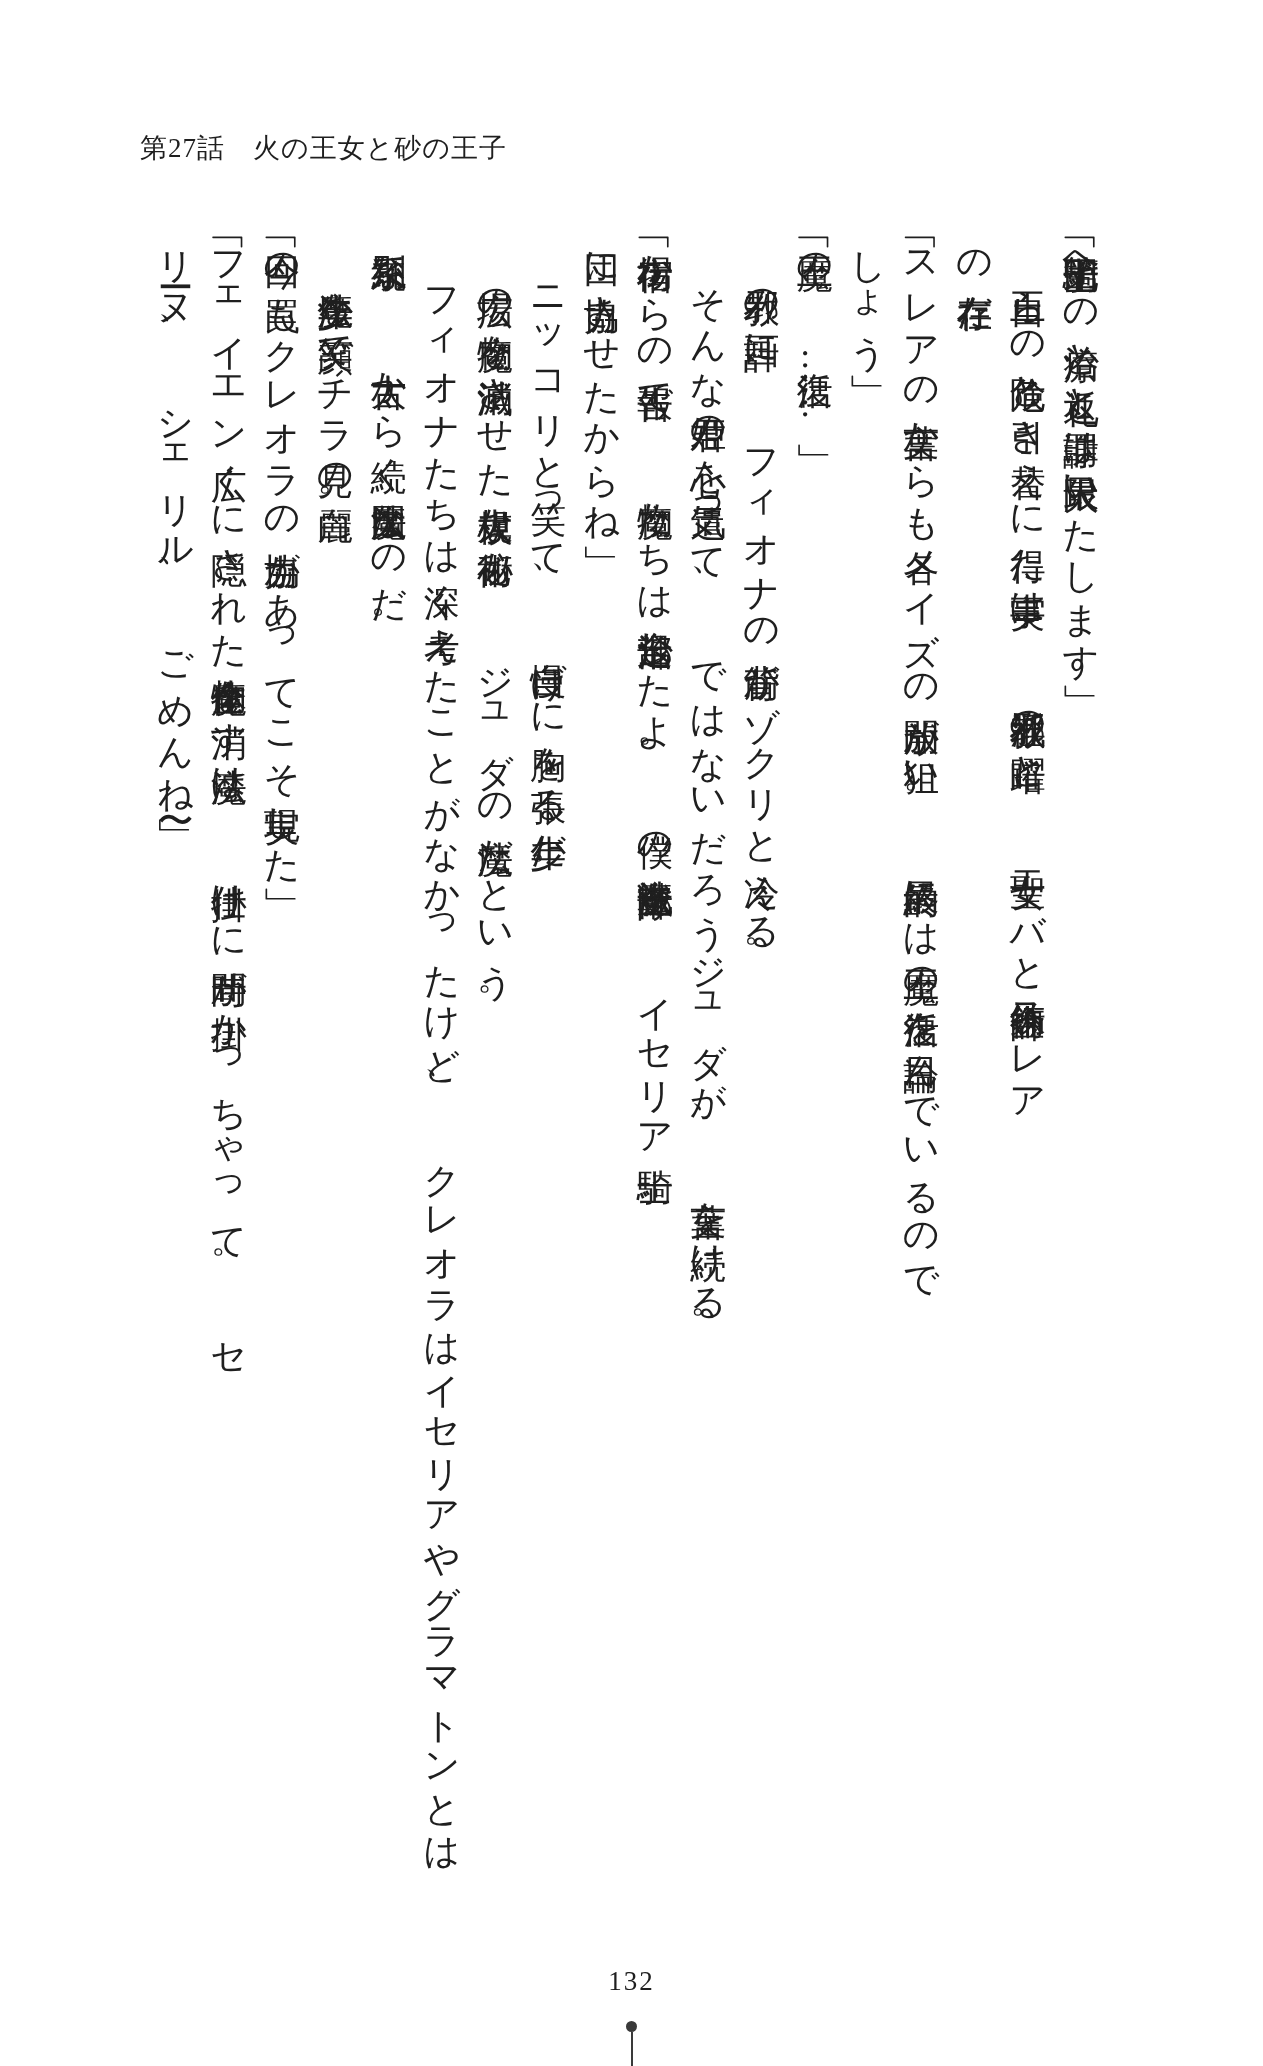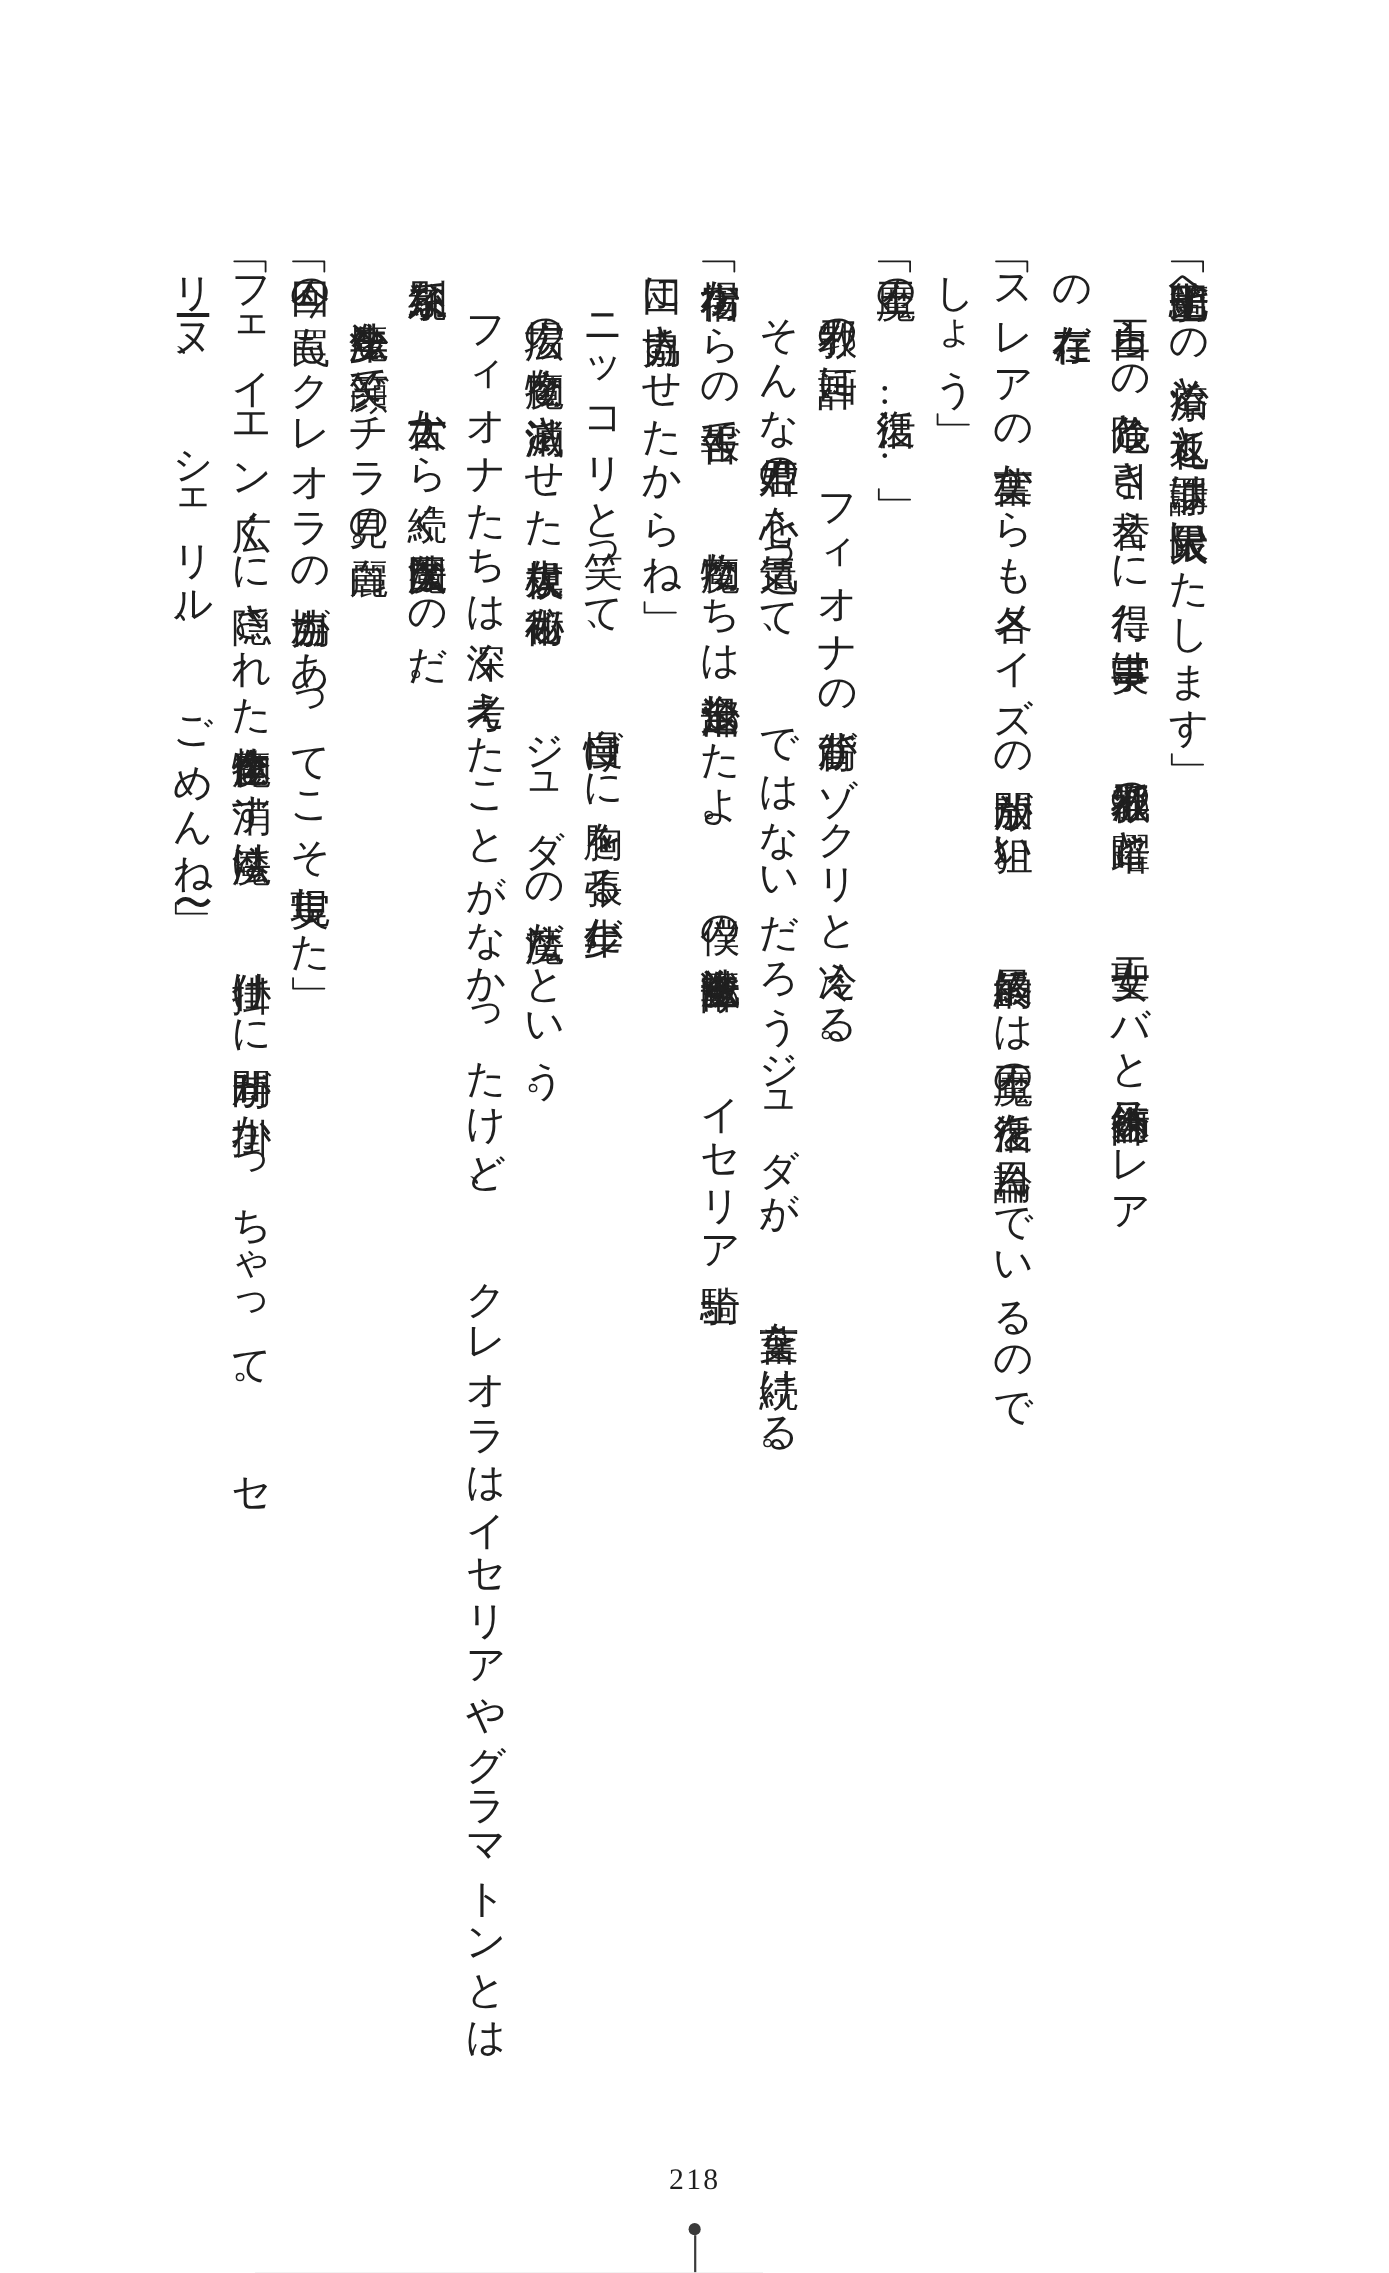--- a/index.html
+++ b/index.html
@@ -64,20 +64,21 @@
     width: 2px;
     height: 34px;
     background: #3a3a3a;
   }
 </style>
 </head>
 <body>
 
 <div class="page">
 
+  <div class="chapter-header">第27話　火の王女と砂の王子</div>
 
   <div class="body-text">
       <div class="text-line">「第七騎士団への治療と返礼と謝罪は最大限いたします」</div>
       <div class="text-line">　王自らの危険と引き替えに得た事実は、　淫祇邪教の暗躍と、　聖女エバと錬金術師スレア</div>
       <div class="text-line">の存在だ。</div>
       <div class="text-line">「スレアの言葉からも各メイズの開放が狙い。　最終的には魔王の復活を目論んでいるので</div>
       <div class="text-line">しょう」</div>
       <div class="text-line">「魔王の、　復活……」</div>
       <div class="text-line">　邪教の計画に、　フィオナの背筋がゾクリと冷える。</div>
       <div class="text-line">　そんな姫君の心を気遣って、　ではないだろうジュダが、　言葉を続ける。</div>
@@ -87,18 +88,18 @@
       <div class="text-line">　広場の魔物を消滅させた大規模な秘術も、　ジュダの魔法だという。</div>
       <div class="text-line">　フィオナたちは深く考えたことがなかったけど、　クレオラはイセリアやグラマトンとは</div>
       <div class="text-line">別系統な、　太古から続く魔法大国なのだ。</div>
       <div class="text-line">　魔法少年を笑顔でチラ見の白麗。</div>
       <div class="text-line">「今回の罠もクレオラの協力があってこそ実現した」</div>
       <div class="text-line">「フェイエン広くに隠された魔物全体を消す魔法は、　仕掛けに時間が掛かっちゃって。　セ</div>
       <div class="text-line">リーヌ、　シェリル、　ごめんね〜」</div>
     </div>
 
   <div class="footer">
-    <div class="page-number">218</div>
+    <div class="page-number">132</div>
     <div class="footer-dot"></div>
     <div class="footer-line"></div>
   </div>
 
 </div>
 
 </body></html>

